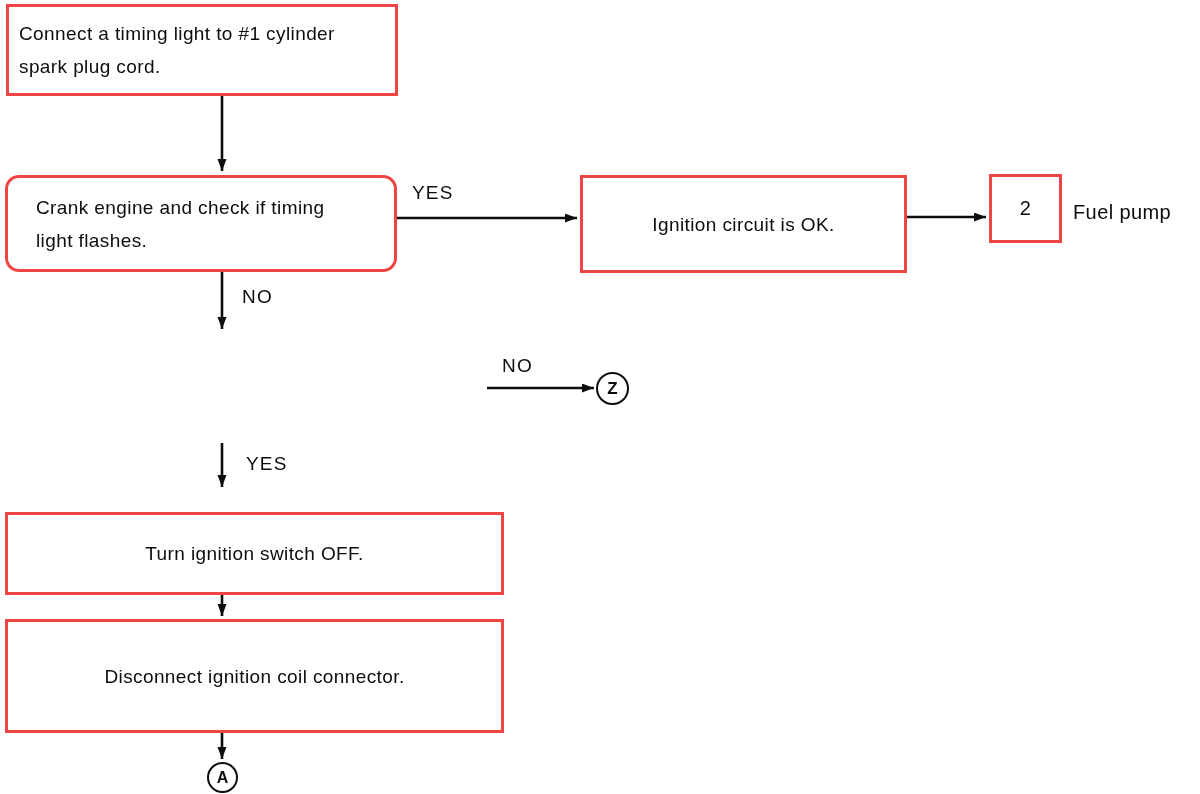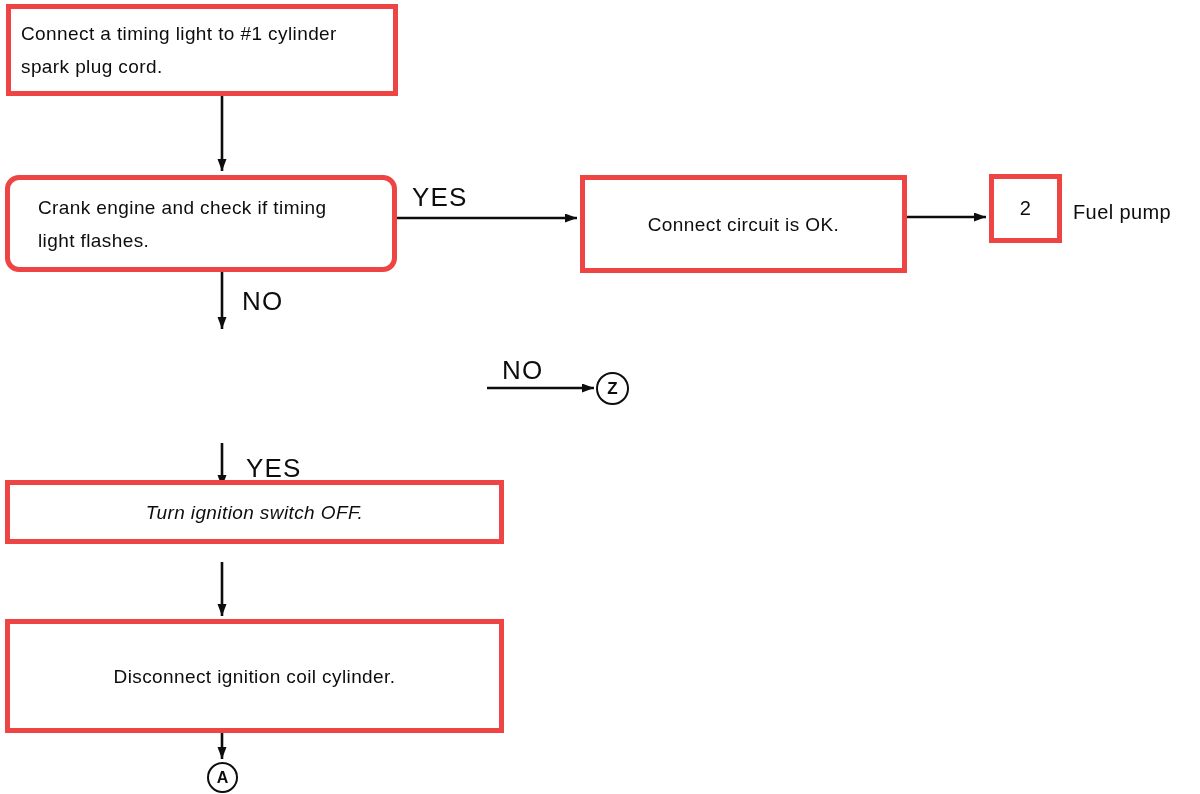--- a/index.html
+++ b/index.html
@@ -18,43 +18,43 @@
   }
   .wires {
     position: absolute;
     inset: 0;
     width: 1200px;
     height: 794px;
   }
   .box {
     position: absolute;
     box-sizing: border-box;
-    border: 5px solid #ef4444;
+    border: 3px solid #ef4444;
     background: #ffffff;
     display: flex;
     align-items: center;
     font-size: 19px;
     line-height: 33px;
     letter-spacing: 0.4px;
     white-space: pre-line;
   }
   .box.align-left   { justify-content: flex-start; text-align: left; }
   .box.align-center { justify-content: center; text-align: center; }
 
   #box-step1 { left: 6px;   top: 4px;   width: 392px; height: 92px;  padding-left: 10px; }
   #box-step2 { left: 5px;   top: 175px; width: 392px; height: 97px;  padding-left: 28px; border-radius: 14px; }
   #box-ign   { left: 580px; top: 175px; width: 327px; height: 98px; }
   #box-step3 { left: 5px;   top: 333px; width: 482px; height: 110px; padding-left: 67px; }
-  #box-step4 { left: 5px;   top: 480px; width: 499px; height: 64px; font-style: italic; }
+  #box-step4 { left: 5px;   top: 512px; width: 499px; height: 83px; }
   #box-step5 { left: 5px;   top: 619px; width: 499px; height: 114px; }
   #box-ref2  { left: 989px; top: 174px; width: 73px;  height: 69px;  justify-content: center; font-size: 20px; }
 
   .branch-label {
     position: absolute;
-    font-size: 26px;
+    font-size: 19px;
     letter-spacing: 1.2px;
     font-weight: 500;
   }
   #label-yes1 { left: 412px; top: 182px; }
   #label-no1  { left: 242px; top: 286px; }
   #label-no2  { left: 502px; top: 355px; }
   #label-yes2 { left: 246px; top: 453px; }
 
   .ref-label {
     position: absolute;
@@ -106,30 +106,30 @@
     <span>Connect a timing light to #1 cylinder
 spark plug cord.</span>
   </div>
 
   <div class="box align-left" id="box-step2">
     <span>Crank engine and check if timing
 light flashes.</span>
   </div>
 
   <div class="box align-center" id="box-ign">
-    <span>Connect circuit is OK.</span>
+    <span>Ignition circuit is OK.</span>
   </div>
 
 
   <div class="box align-center" id="box-step4">
     <span>Turn ignition switch OFF.</span>
   </div>
 
   <div class="box align-center" id="box-step5">
-    <span>Disconnect ignition coil cylinder.</span>
+    <span>Disconnect ignition coil connector.</span>
   </div>
 
   <div class="box align-center" id="box-ref2">
     <span>2</span>
   </div>
   <div class="ref-label">Fuel pump</div>
 
   <div class="branch-label" id="label-yes1">YES</div>
   <div class="branch-label" id="label-no1">NO</div>
   <div class="branch-label" id="label-no2">NO</div>

